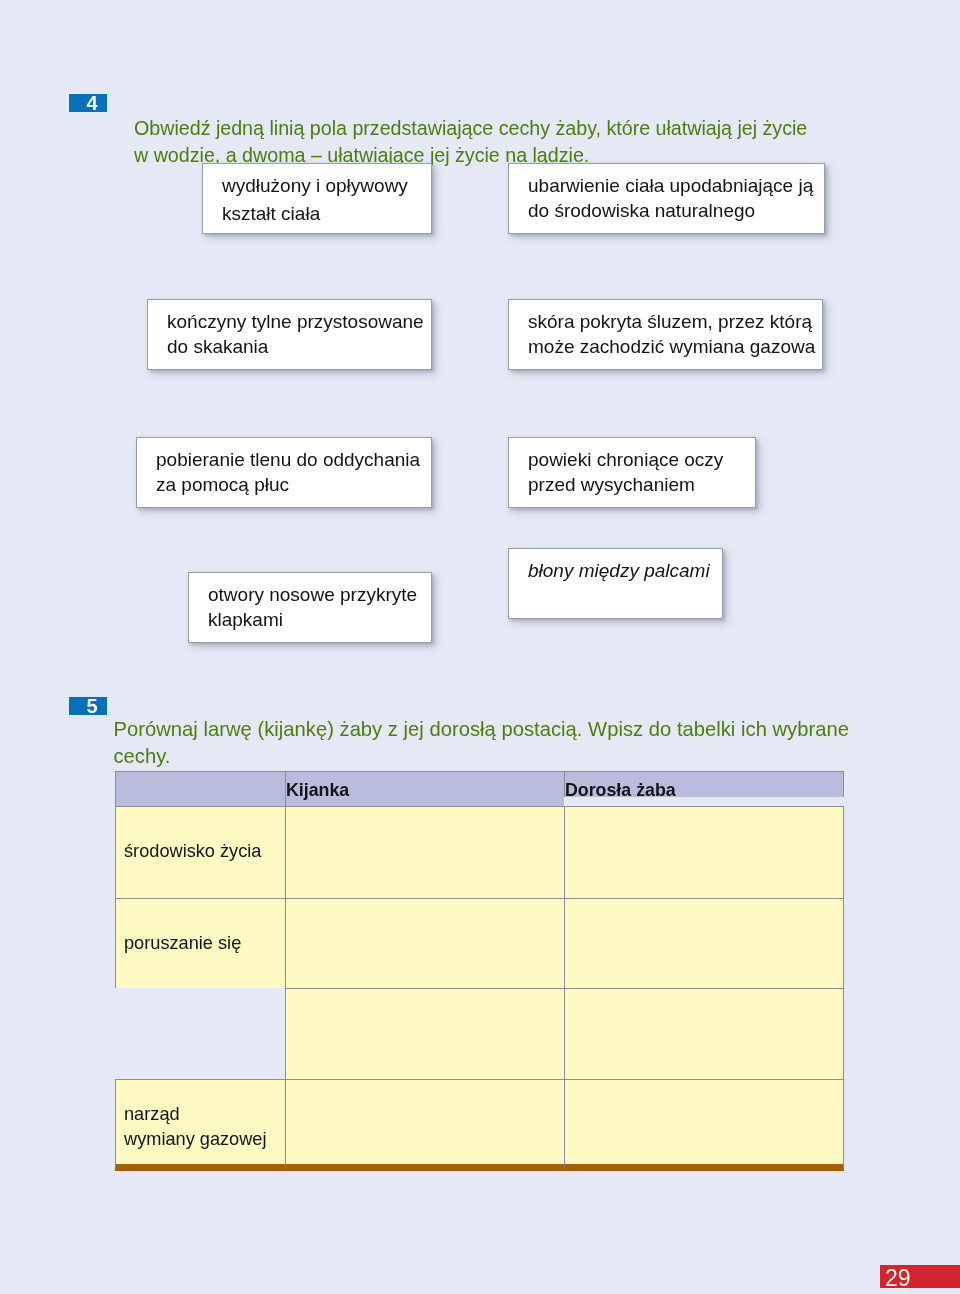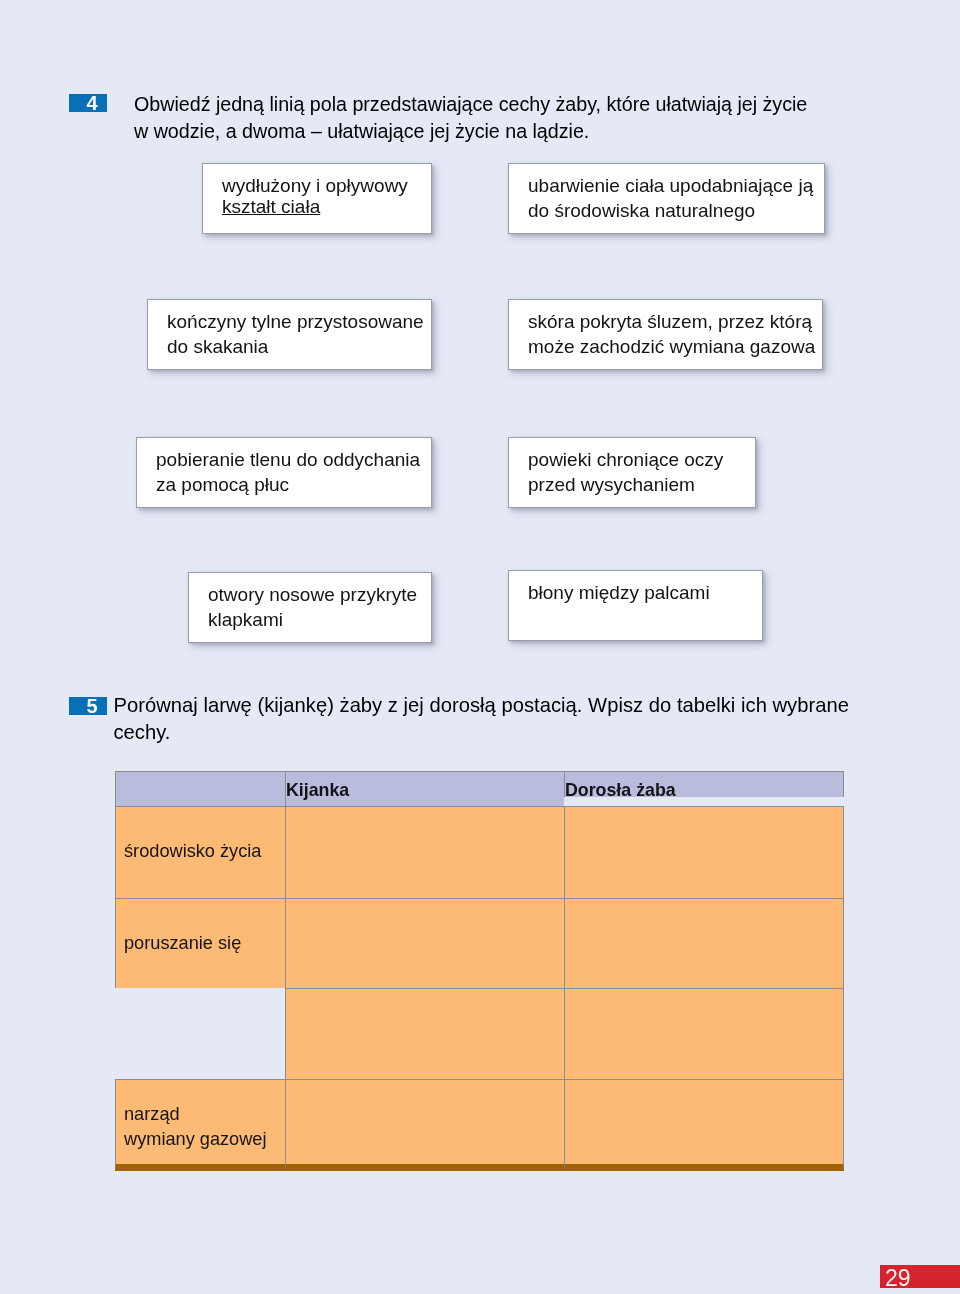--- a/index.html
+++ b/index.html
@@ -8,39 +8,39 @@
        -webkit-font-smoothing:antialiased;}
   .page{position:absolute;left:0;top:0;width:960px;height:1294px;}
 
   
   .badge{position:absolute;background:#0870b7;color:#fafcff;
          font-size:20px;font-weight:700;text-align:center;
          letter-spacing:0px;overflow:visible;}
   .badge span{position:absolute;display:block;width:100%;text-align:center;}
 
   
-  .prompt{position:absolute;color:#000000;font-size:20px;line-height:27px;
-          white-space:pre;}
+  .prompt{position:absolute;color:#4d7c0f;font-size:20px;line-height:27px;
+          white-space:pre;margin-top:24px;}
   .prompt.p4{font-size:19.7px;letter-spacing:-0.02px;}
   .prompt.p5{font-size:20.2px;letter-spacing:0.02px;}
 
   
   .fbox{position:absolute;background:#ffffff;border:1px solid #9a9da6;
         box-shadow:2px 2px 3px rgba(105,110,138,.34), 4px 4px 8px rgba(110,115,142,.30);
         box-sizing:border-box;}
   .fbox .t{position:absolute;left:19px;color:#141418;
            font-size:19.0px;line-height:24.6px;letter-spacing:0px;white-space:pre;}
 
   
   .tbl{position:absolute;box-sizing:border-box;}
   .tbl .cell{position:absolute;box-sizing:border-box;border-left:1px solid #8b8d93;border-top:1px solid #8b8d93;}
   .tbl .cell.lastcol{border-right:1px solid #8b8d93;}
   .tbl .cell.lastrow{border-bottom:7px solid #a16207;}
   .tbl .hdr{background:#b9bcdd;}
-  .tbl .body{background:#fdba74;}
+  .tbl .body{background:#fef9c3;}
   .tbl .htxt{position:absolute;width:100%;text-align:left;top:8px;
              font-size:17.8px;font-weight:700;color:#141418;}
   .tbl .rtxt{position:absolute;left:8px;color:#141418;font-size:18.2px;
              line-height:25px;white-space:pre;}
 
   
   .pagetab{position:absolute;
            background:linear-gradient(180deg,#d3252f 0%,#d52430 48%,#d1222c 100%);}
   .pagenum{position:absolute;color:#fdf4ef;font-size:23px;line-height:23px;}
 </style>
@@ -51,21 +51,21 @@
 
   <div class="badge" style="left:69px;top:94px;width:38px;height:18px;">
     <span style="left:0px;top:0px;line-height:18px;padding-left:8px;box-sizing:border-box;">4</span>
   </div>
 
   <div class="prompt p4" style="left:134px;top:90.5px;">Obwiedź jedną linią pola przedstawiające cechy żaby, które ułatwiają jej życie</div>
   <div class="prompt p4" style="left:134px;top:117.5px;">w wodzie, a dwoma – ułatwiające jej życie na lądzie.</div>
 
   <div class="fbox" style="left:202px;top:163px;width:230px;height:71px;">
     <span class="t" style="top:10.1px;">wydłużony i opływowy</span>
-    <span class="t" style="top:31px;text-decoration:underline;">kształt ciała</span>
+    <span class="t" style="top:38px;">kształt ciała</span>
   </div>
 
   <div class="fbox" style="left:508px;top:163px;width:317px;height:71px;">
     <span class="t" style="top:10.1px;">ubarwienie ciała upodabniające ją</span>
     <span class="t" style="top:34.7px;">do środowiska naturalnego</span>
   </div>
 
   <div class="fbox" style="left:147px;top:299px;width:285px;height:71px;">
     <span class="t" style="top:10.1px;">kończyny tylne przystosowane</span>
     <span class="t" style="top:34.7px;">do skakania</span>
@@ -84,21 +84,21 @@
   <div class="fbox" style="left:508px;top:437px;width:248px;height:71px;">
     <span class="t" style="top:10.1px;">powieki chroniące oczy</span>
     <span class="t" style="top:34.7px;">przed wysychaniem</span>
   </div>
 
   <div class="fbox" style="left:188px;top:572px;width:244px;height:71px;">
     <span class="t" style="top:10.1px;">otwory nosowe przykryte</span>
     <span class="t" style="top:34.7px;">klapkami</span>
   </div>
 
-  <div class="fbox" style="left:508px;top:570px;width:255px;height:71px;">
+  <div class="fbox" style="left:508px;top:548px;width:215px;height:71px;font-style:italic;">
     <span class="t" style="top:10.1px;">błony między palcami</span>
     <span class="t" style="top:34.7px;"></span>
   </div>
 
   <div class="badge" style="left:69px;top:697px;width:38px;height:18px;">
     <span style="left:0px;top:0px;line-height:18px;padding-left:8px;box-sizing:border-box;">5</span>
   </div>
 
   <div class="prompt p5" style="left:113.5px;top:692px;">Porównaj larwę (kijankę) żaby z jej dorosłą postacią. Wpisz do tabelki ich wybrane</div>
   <div class="prompt p5" style="left:113.5px;top:719px;">cechy.</div>

